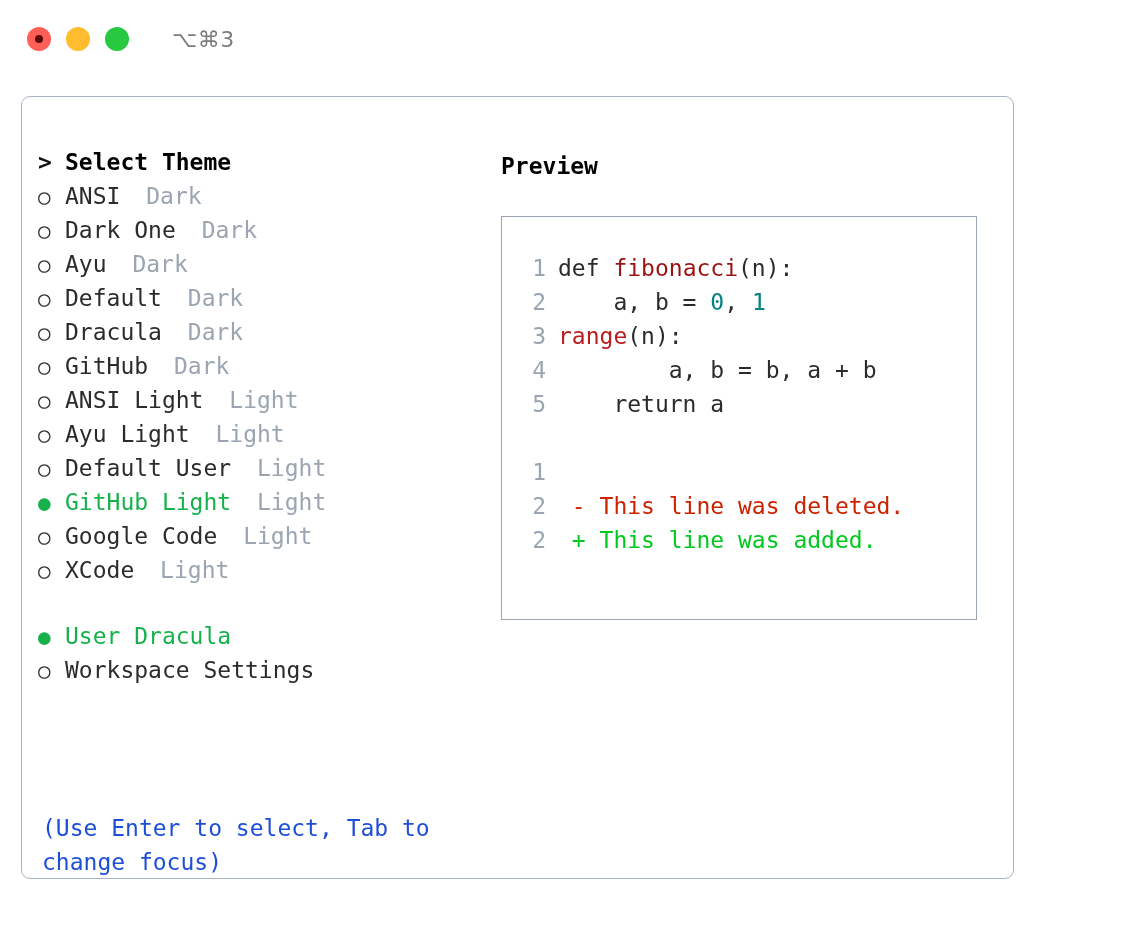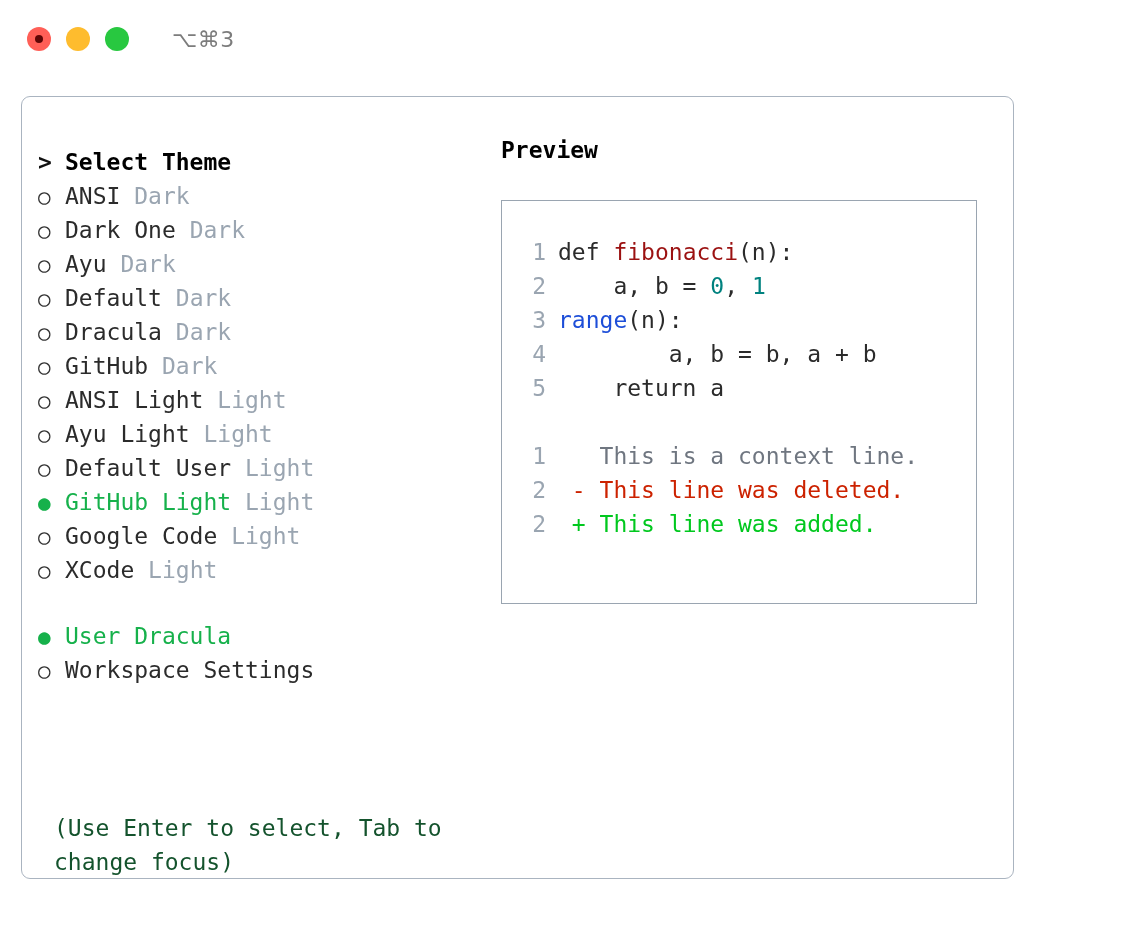--- a/index.html
+++ b/index.html
@@ -111,38 +111,38 @@
     font-weight: bold;
     font-size: 23px;
   }
   .marker.dot-on {
     color: #16b14b;
     font-size: 21px;
   }
   .label      { color: #2b2b2b; }
   .label.head { color: #000000; font-weight: bold; }
   .label.sel  { color: #16b14b; }
-  .suffix     { color: #9aa5b1; }
+  .suffix     { color: #9aa5b1; margin-left: 12px; }
   .spacer-md { height: 32px; }
 
   .hint {
     position: absolute;
-    left: 16px;
+    left: 4px;
     top: 662px;
     width: 420px;
     font-size: 23px;
     line-height: 34px;
-    color: #14532d;
+    color: #1d4ed8;
   }
 
   
   .right-col {
     position: absolute;
     left: 479px;
-    top: 36px;
+    top: 52px;
     width: 490px;
   }
   .preview-title {
     font-size: 23px;
     font-weight: bold;
     color: #000000;
     line-height: 34px;
   }
   .preview-box {
     margin-top: 33px;
@@ -163,21 +163,21 @@
   .ln {
     flex: 0 0 24px;
     width: 24px;
     text-align: right;
     color: #9aa5b1;
     margin-right: 12px;
   }
   .code { color: #2b2b2b; }
   .tok-fn    { color: #9b1111; }
   .tok-num   { color: #00827f; }
-  .tok-call  { color: #1d4ed8; }
+  .tok-call  { color: #b91c1c; }
   .gap-lines { height: 34px; }
   .diff-ctx  { color: #6f7680; }
   .diff-del  { color: #cc2200; }
   .diff-add  { color: #00c81e; }
 </style>
 </head>
 <body>
 
 <div class="window">
 
@@ -232,21 +232,21 @@
         <div class="preview-box">
           <div id="code-block">
               <div class="code-line"><span class="ln">1</span><span class="code">def </span><span class="tok-fn">fibonacci</span><span class="code">(n):</span></div>
               <div class="code-line"><span class="ln">2</span><span class="code">    a, b = </span><span class="tok-num">0</span><span class="code">, </span><span class="tok-num">1</span></div>
               <div class="code-line"><span class="ln">3</span><span class="tok-call">range</span><span class="code">(n):</span></div>
               <div class="code-line"><span class="ln">4</span><span class="code">        a, b = b, a + b</span></div>
               <div class="code-line"><span class="ln">5</span><span class="code">    return a</span></div>
             </div>
           <div class="gap-lines"></div>
           <div id="diff-block">
-              <div class="code-line"><span class="ln">1</span><span class="diff-ctx">   </span><span class="diff-ctx">This is a context line.</span></div>
+              <div class="code-line"><span class="ln">1</span><span class="diff-ctx">   </span></div>
               <div class="code-line"><span class="ln">2</span><span class="diff-del"> - </span><span class="diff-del">This line was deleted.</span></div>
               <div class="code-line"><span class="ln">2</span><span class="diff-add"> + </span><span class="diff-add">This line was added.</span></div>
             </div>
         </div>
       </div>
 
     </div>
   </div>
 </div>
 

